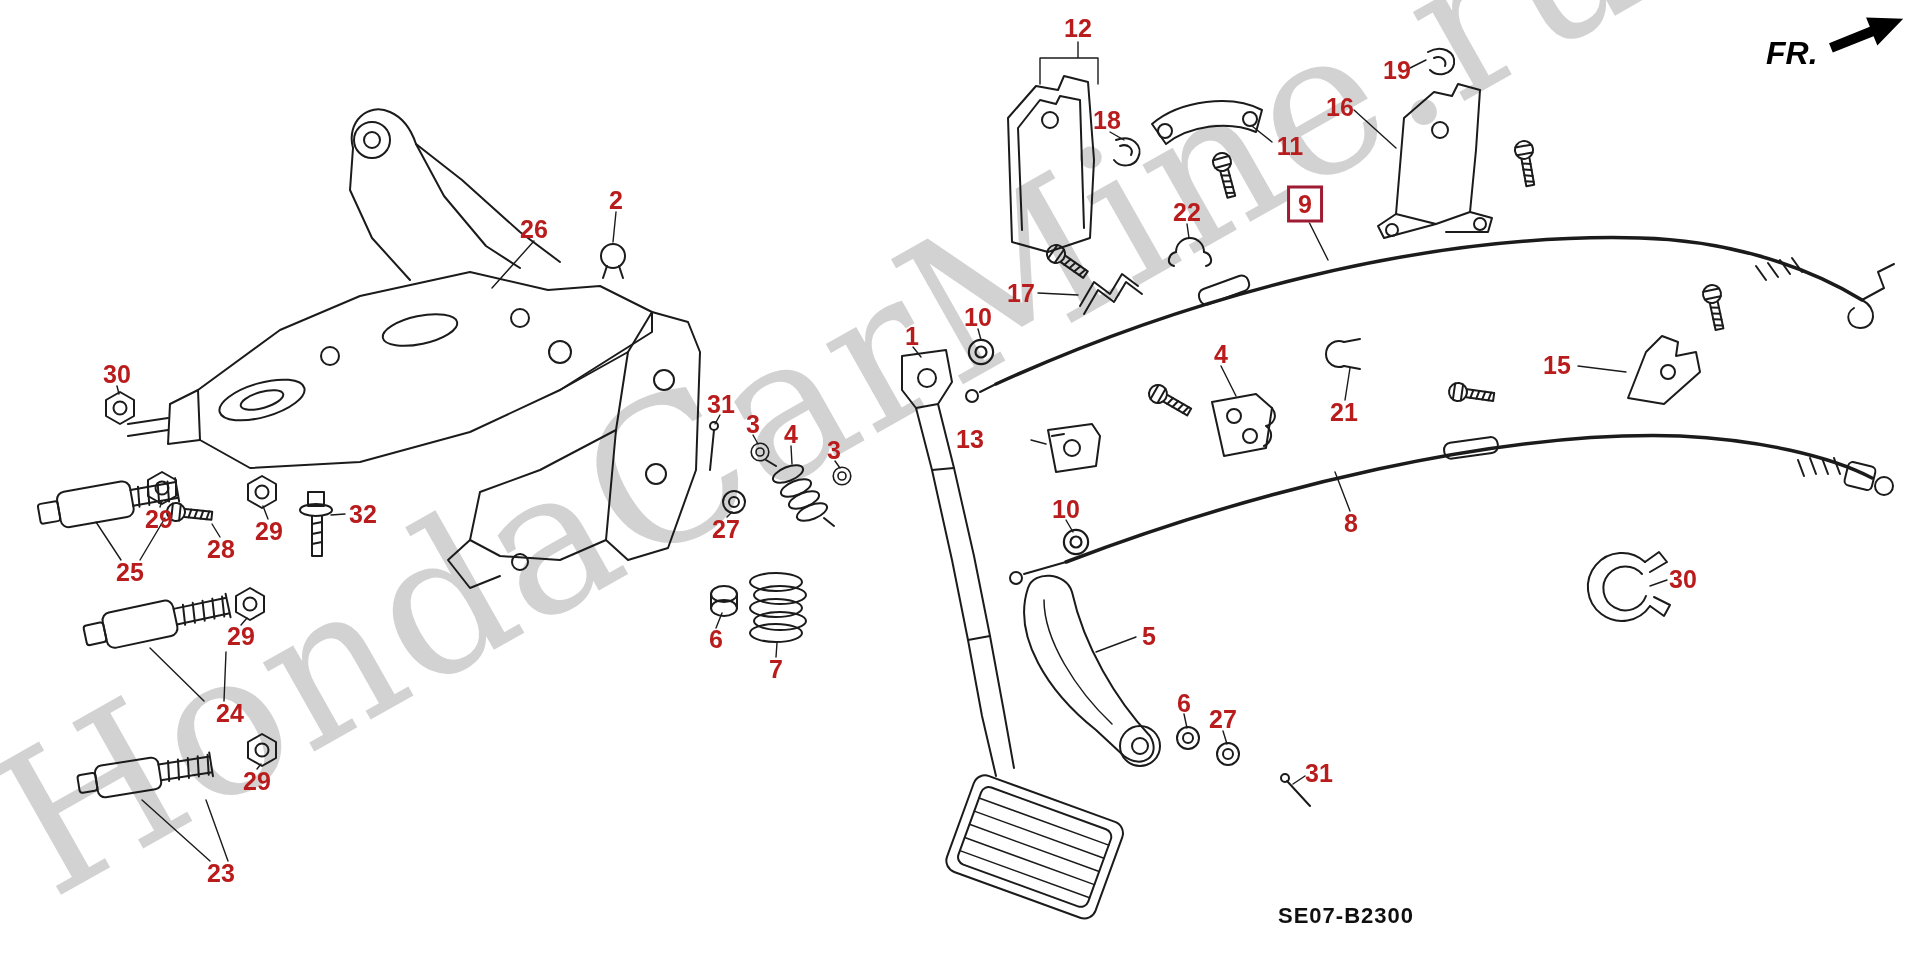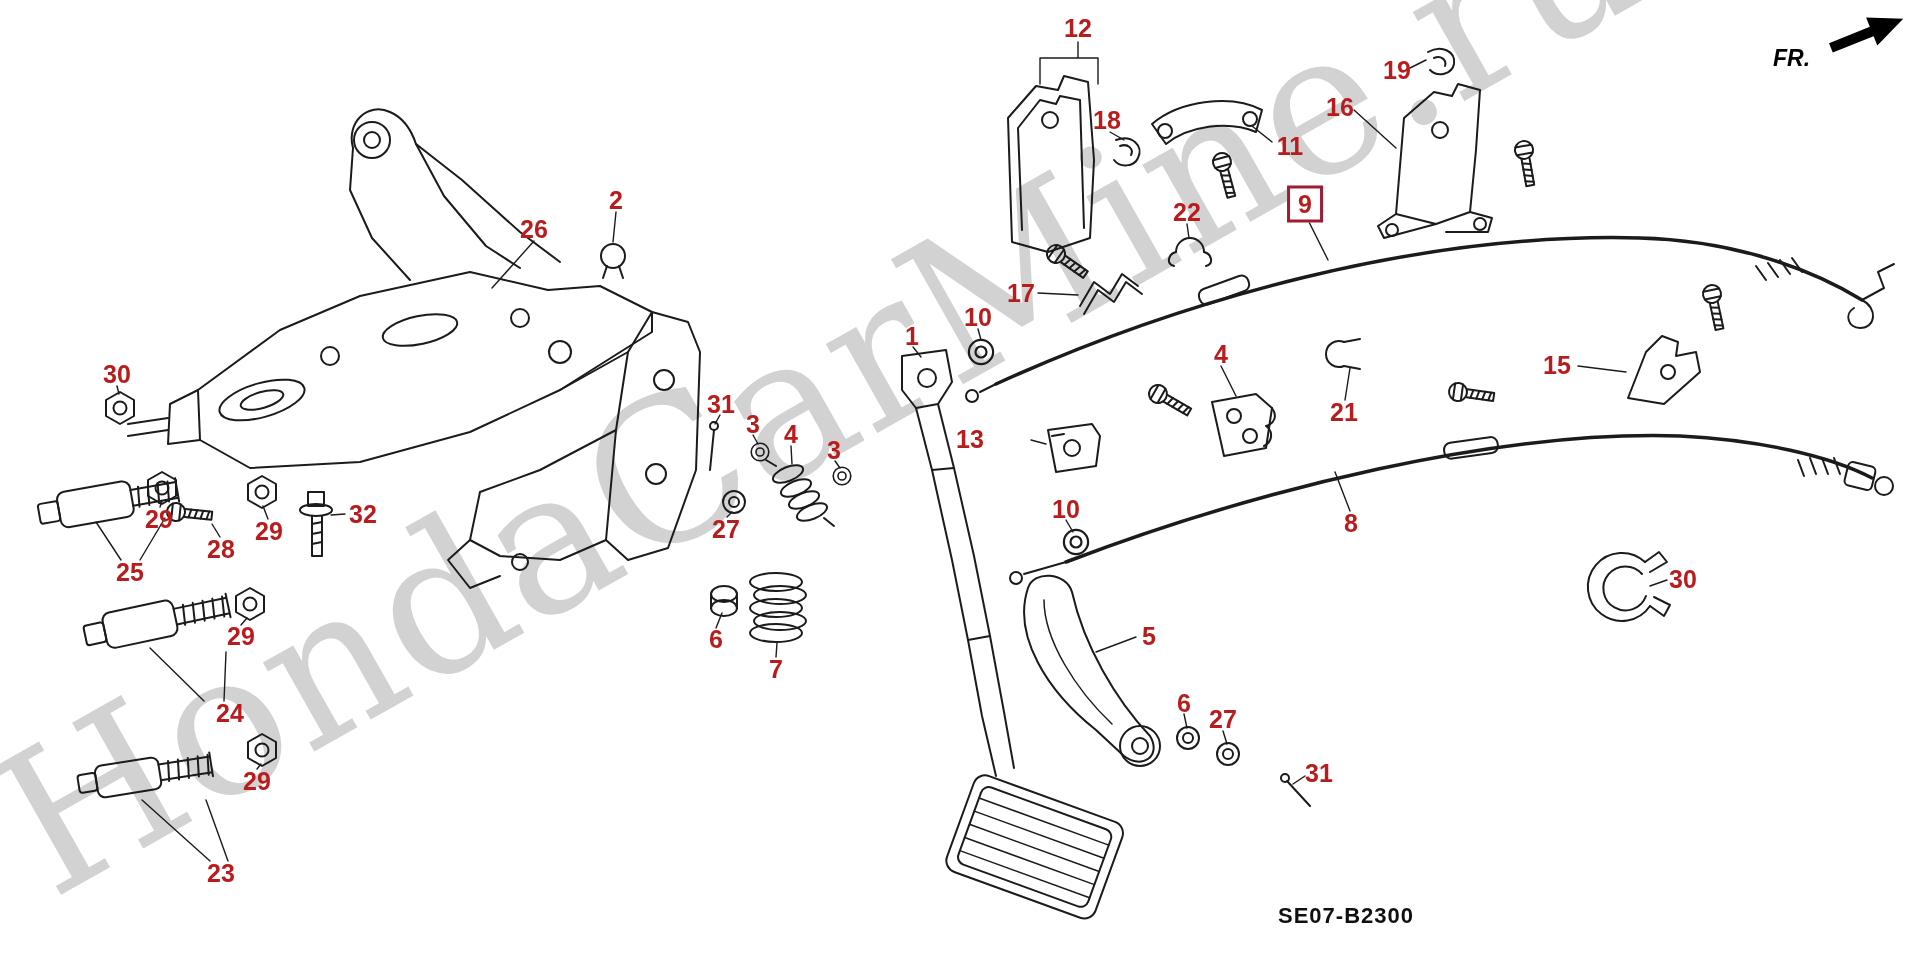--- a/index.html
+++ b/index.html
@@ -24,21 +24,21 @@
     position:absolute; transform:translate(-50%,-50%);
     font-weight:bold; font-size:25px; line-height:1; color:#b91c1c;
     cursor:default;
   }
   .part-label.highlighted {
     border:3px solid var(--c-highlight_box,#9e1b32);
     background:#ffffff; padding:3px 8px;
   }
 
   .fr { position:absolute; left:1764px; top:8px; width:150px; height:66px; }
-  .fr-text { position:absolute; left:2px; bottom:2px; font-style:italic; font-weight:bold; font-size:23px; color:#000;margin-left:7px; }
+  .fr-text { position:absolute; left:2px; bottom:2px; font-style:italic; font-weight:bold; font-size:32px; color:#000; }
   .fr-arrow { position:absolute; right:0px; top:0px; width:92px; height:50px; }
   .fr-arrow polygon { fill:#000; }
 
   .code {
     position:absolute; left:1278px; top:903px;
     font-size:22px; font-weight:bold; letter-spacing:1px; color:#101010;
   }
 </style>
 </head>
 <body>

